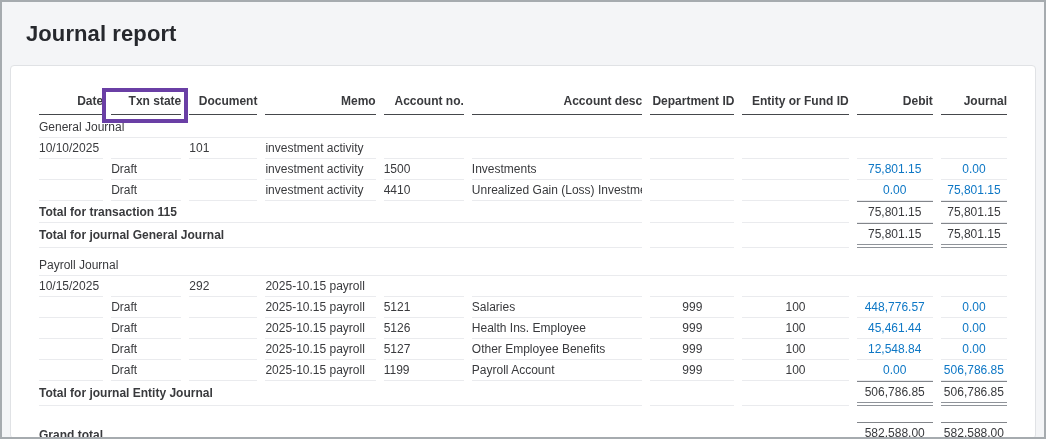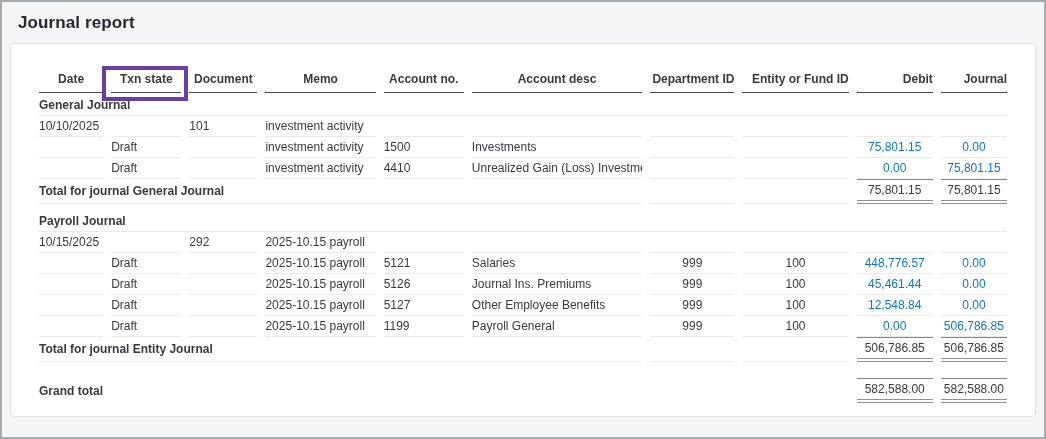--- a/index.html
+++ b/index.html
@@ -7,53 +7,53 @@
   body {
     width: 1046px; height: 439px;
     border: 2px solid #a6abaf;
     background: #f4f5f7;
     font-family: "Liberation Sans", sans-serif;
     color: #393a3d;
     overflow: hidden;
   }
   .page-header { padding: 11px 0 10px 16px; }
   .page-title {
-    margin: 0; font-size: 17px; font-weight: bold; color: #26282d;
+    margin: 8px; font-size: 22px; font-weight: bold; color: #26282d;
     letter-spacing: .1px;
   }
   .card {
     margin: 0 8px; height: 374px;
     background: #ffffff;
     border: 1px solid #e0e2e5; border-radius: 4px;
     padding: 26px 20px 0 20px;
     position: relative;
   }
   table.report {
     width: 100%;
     table-layout: fixed;
     border-collapse: separate;
     border-spacing: 8px 0;
     font-size: 12px; line-height: 14px;
   }
   th {
-    font-weight: bold; text-align: center;
+    font-weight: bold; text-align: right;
     padding: 2px 0 6px 0;
     border-bottom: 1px solid #45474b;
     position: relative;
     white-space: nowrap; overflow: visible;
   }
   th.right { text-align: right; }
   td {
     padding: 3px 0;
     border-bottom: 1px solid #eaebee;
     white-space: nowrap; overflow: hidden;
   }
   td.right { text-align: center; }
   td.bold { font-weight: bold; }
-  tr.section td { font-weight: bold; padding-top: 5px; }
+  tr.section td { font-weight: normal; padding-top: 5px; }
   tr.gap td { padding-top: 10px; }
   td.link { color: #0d77c5; cursor: pointer; }
   td.t-top { border-top: 1px solid #82858a; }
   td.t-dbl { border-bottom: 4px double #8f9399; }
   tr.spacer td { border-bottom: none; height: 16px; padding: 0; }
   tr.grand td { border-bottom: none; }
   tr.grand td.t-dbl { border-bottom: 4px double #8f9399; }
   .ann-box {
     position: absolute;
     left: -9px; right: -7px; top: -4px; bottom: -9px;
@@ -135,20 +135,27 @@
           <td>Draft</td>
           <td></td>
           <td>investment activity</td>
           <td>4410</td>
           <td>Unrealized Gain (Loss) Investments</td>
           <td class="right"></td>
           <td class="right"></td>
           <td class="right link">0.00</td>
           <td class="right link">75,801.15</td>
         </tr>
+        <tr class="total">
+          <td colspan="6" class="bold">Total for transaction 115</td>
+          <td></td>
+          <td></td>
+          <td class="right t-top">75,801.15</td>
+          <td class="right t-top">75,801.15</td>
+        </tr>
         <tr class="journal-total">
           <td colspan="6" class="bold">Total for journal General Journal</td>
           <td></td>
           <td></td>
           <td class="right t-top t-dbl">75,801.15</td>
           <td class="right t-top t-dbl">75,801.15</td>
         </tr>
         <tr class="section gap">
           <td colspan="10">Payroll Journal</td>
         </tr>
@@ -175,21 +182,21 @@
           <td class="right">100</td>
           <td class="right link">448,776.57</td>
           <td class="right link">0.00</td>
         </tr>
         <tr class="detail">
           <td></td>
           <td>Draft</td>
           <td></td>
           <td>2025-10.15 payroll</td>
           <td>5126</td>
-          <td>Journal Ins. Premiums</td>
+          <td>Health Ins. Employee</td>
           <td class="right">999</td>
           <td class="right">100</td>
           <td class="right link">45,461.44</td>
           <td class="right link">0.00</td>
         </tr>
         <tr class="detail">
           <td></td>
           <td>Draft</td>
           <td></td>
           <td>2025-10.15 payroll</td>
@@ -199,21 +206,21 @@
           <td class="right">100</td>
           <td class="right link">12,548.84</td>
           <td class="right link">0.00</td>
         </tr>
         <tr class="detail">
           <td></td>
           <td>Draft</td>
           <td></td>
           <td>2025-10.15 payroll</td>
           <td>1199</td>
-          <td>Payroll General</td>
+          <td>Payroll Account</td>
           <td class="right">999</td>
           <td class="right">100</td>
           <td class="right link">0.00</td>
           <td class="right link">506,786.85</td>
         </tr>
         <tr class="journal-total">
           <td colspan="6" class="bold">Total for journal Entity Journal</td>
           <td></td>
           <td></td>
           <td class="right t-top t-dbl">506,786.85</td>

